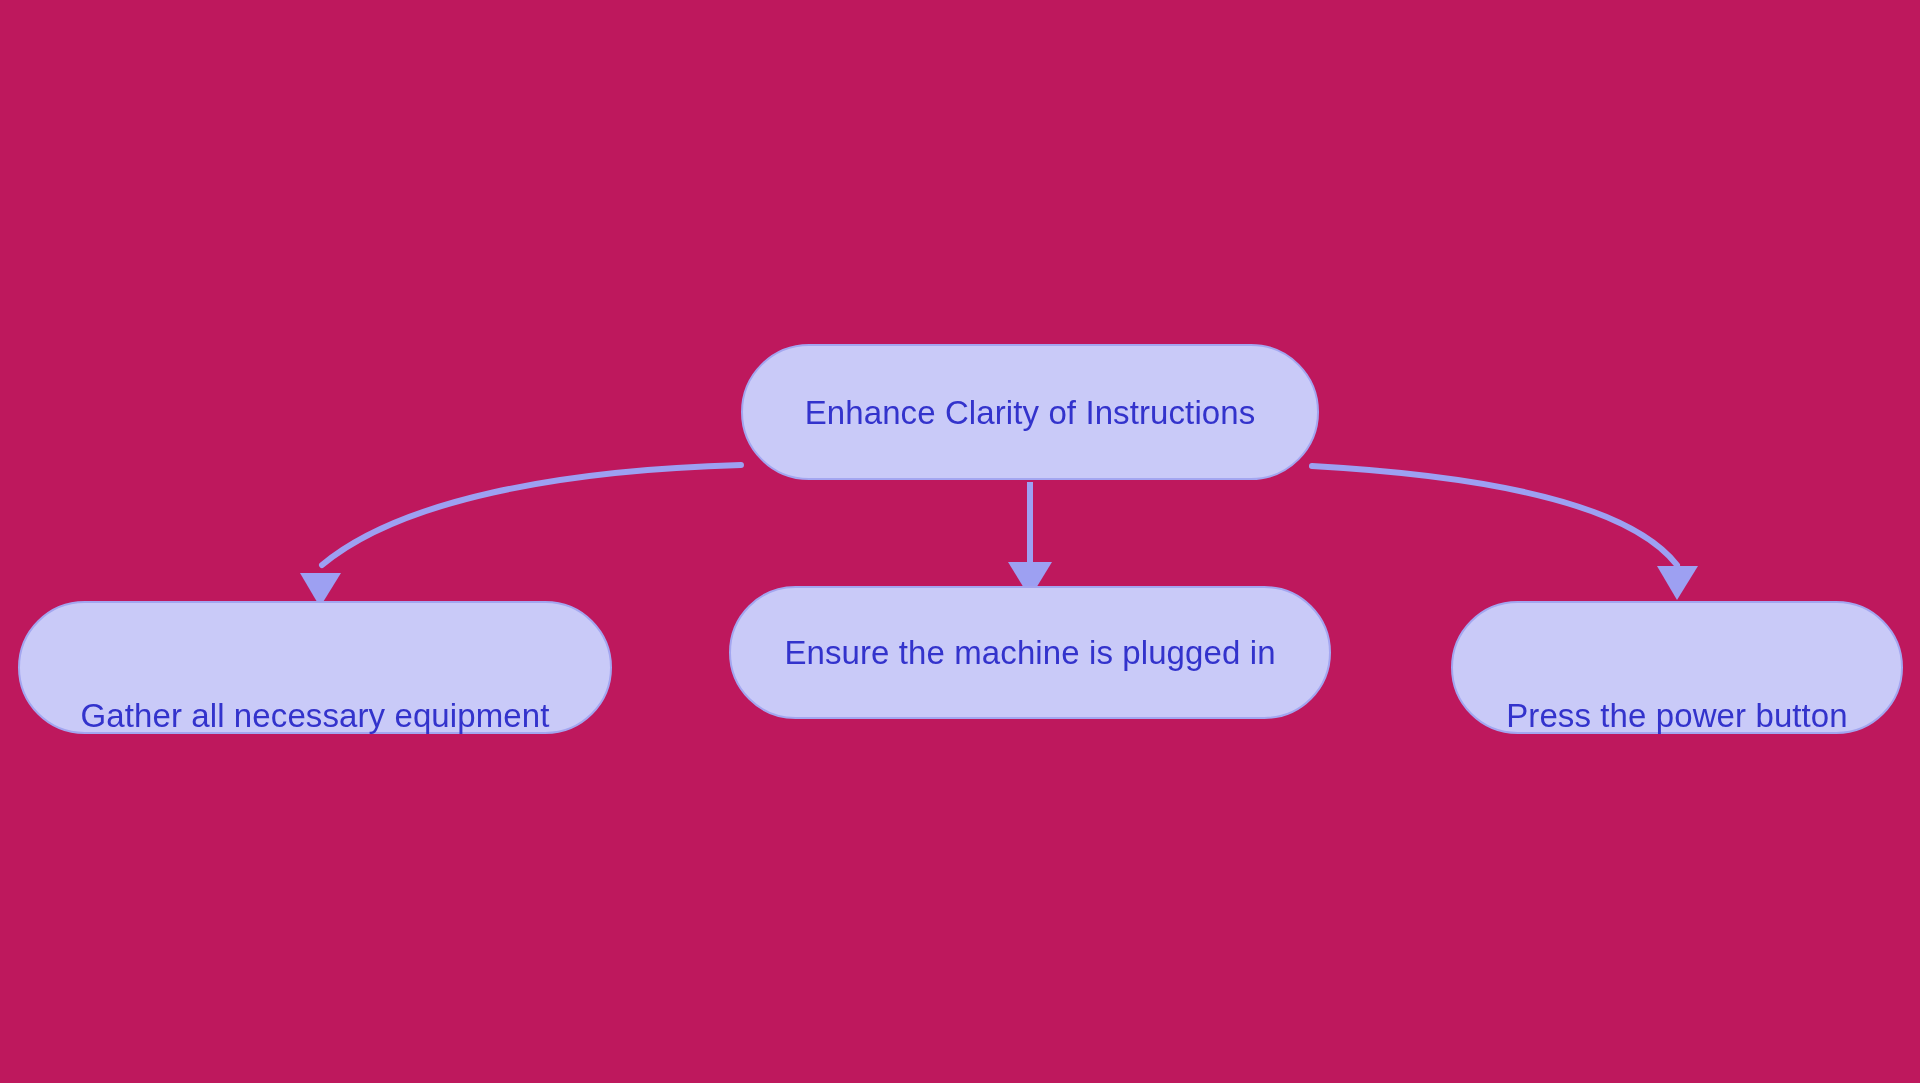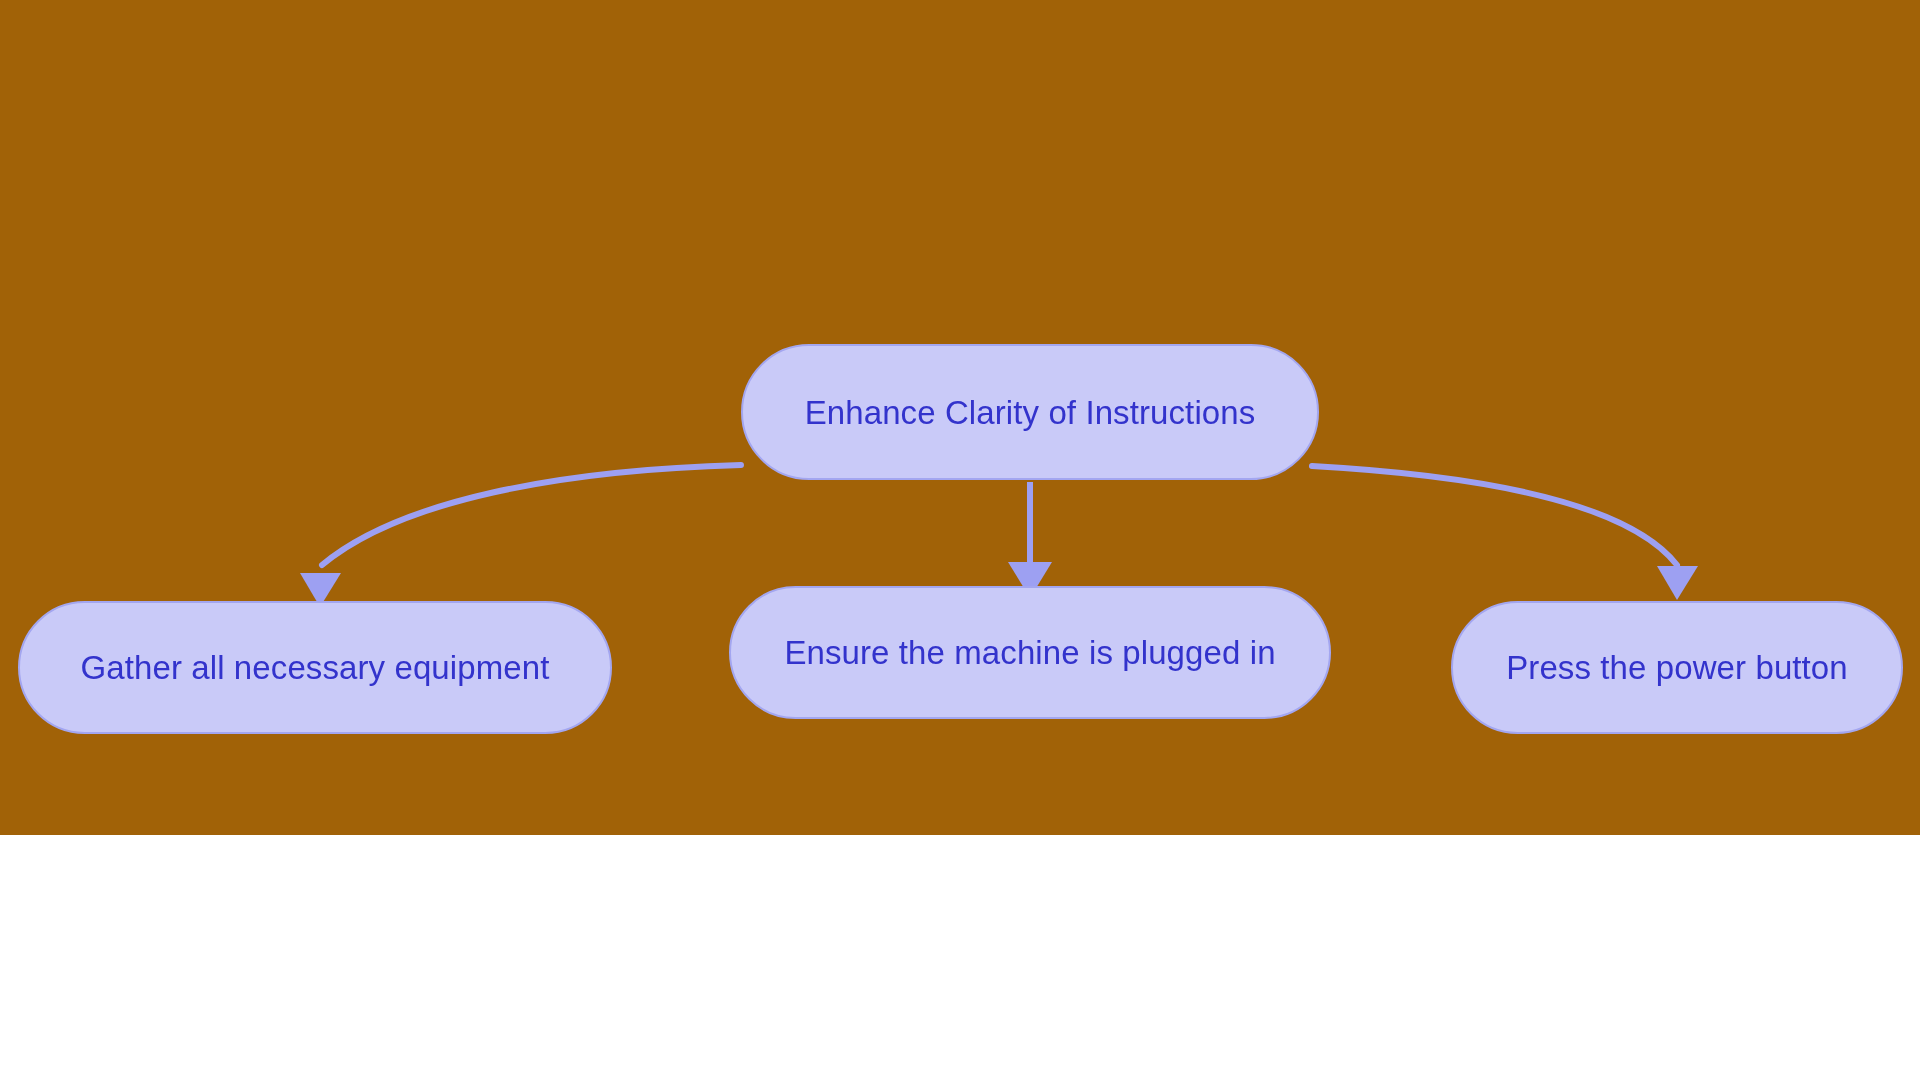--- a/index.html
+++ b/index.html
@@ -9,22 +9,22 @@
   }
   body {
     width: 1920px;
     height: 1083px;
     font-family: "Liberation Sans", sans-serif;
     overflow: hidden;
   }
   #flowchart-canvas {
     position: relative;
     width: 1920px;
-    height: 835px;
-    background: #a16207;
+    height: 1083px;
+    background: #be185d;
   }
   #edge-layer {
     position: absolute;
     inset: 0;
     width: 1920px;
     height: 1083px;
     pointer-events: none;
   }
   .node {
     position: absolute;
@@ -52,34 +52,36 @@
     width: 578px;
     height: 136px;
     font-size: 33px;
   }
   #node-gather {
     left: 18px;
     top: 601px;
     width: 594px;
     height: 133px;
     font-size: 33px;
+    align-items: flex-end;
   }
   #node-plugged {
     left: 729px;
     top: 586px;
     width: 602px;
     height: 133px;
     font-size: 33px;
   }
   #node-power {
     left: 1451px;
     top: 601px;
     width: 452px;
     height: 133px;
     font-size: 33px;
+    align-items: flex-end;
   }
 </style>
 </head>
 <body>
 
 <div id="flowchart-canvas">
 
   <svg id="edge-layer" viewBox="0 0 1920 1083" width="1920" height="1083" xmlns="http://www.w3.org/2000/svg">
 
     <g>

